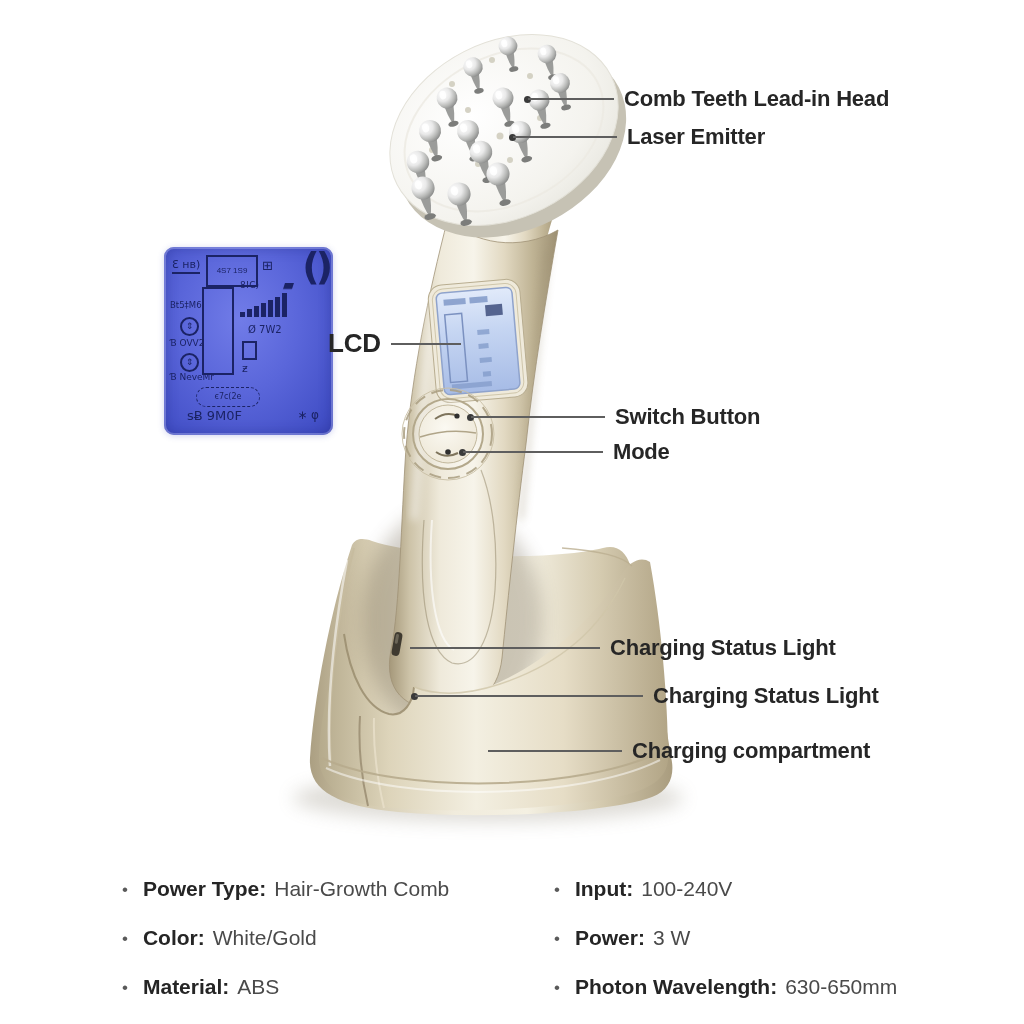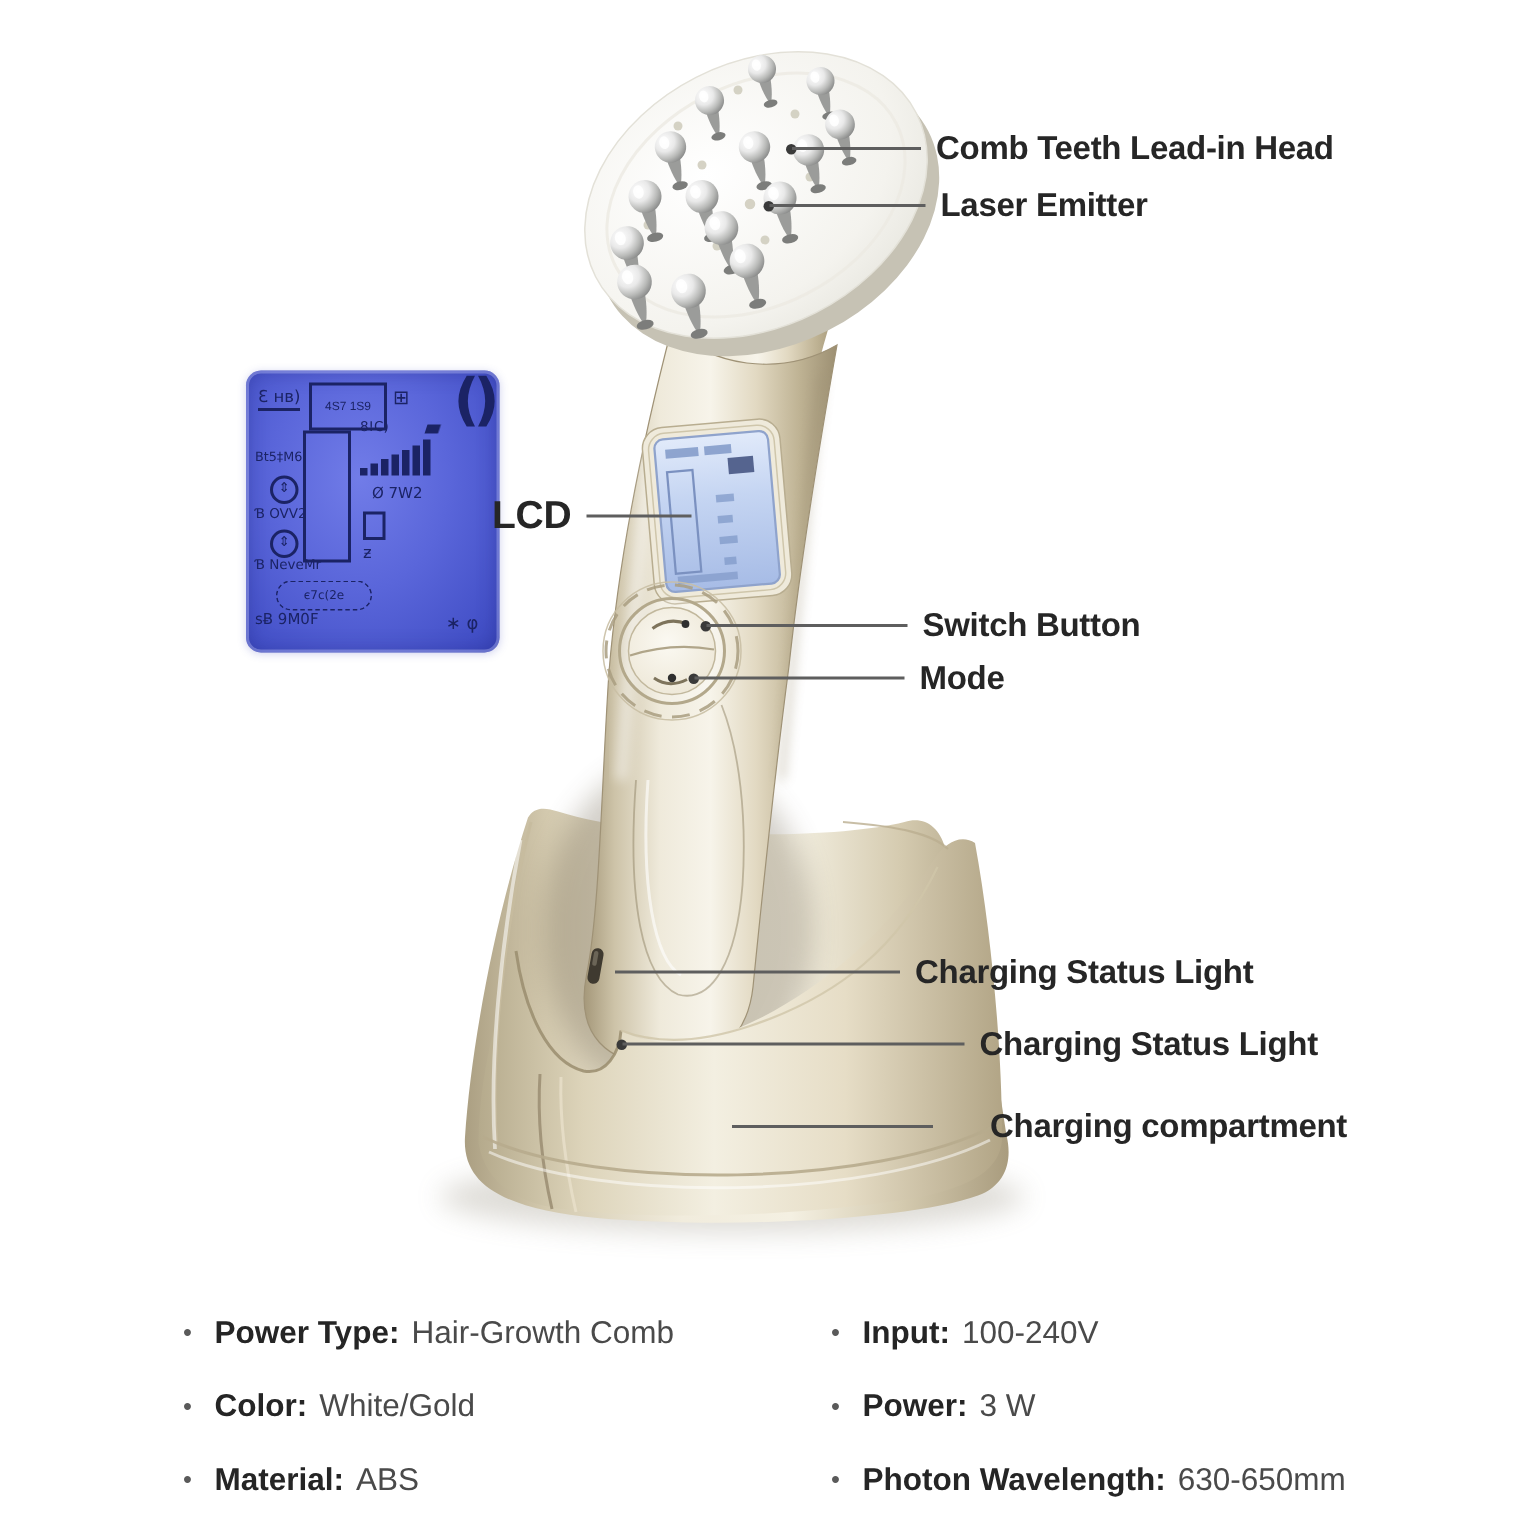--- a/index.html
+++ b/index.html
@@ -211,23 +211,23 @@
       <i style="height:17px"></i>
         <i style="height:20px"></i>
         <i style="height:24px"></i>
     </span>
 
     <span class="g" style="left:6px;top:54px;font-size:8.5px;">Bt5‡M6</span>
     <span class="g circ" style="left:16px;top:70px;">⇕</span>
     <span class="g" style="left:6px;top:92px;font-size:9px;">Ɓ OVV2</span>
     <span class="g circ" style="left:16px;top:106px;">⇕</span>
     <span class="g" style="left:6px;top:126px;font-size:9px;">Ɓ NeveMr</span>
-    <span class="bx g" style="left:20px;top:140px;width:62px;height:18px;border-style:dashed;border-width:1.5px;
+    <span class="bx g" style="left:32px;top:140px;width:62px;height:18px;border-style:dashed;border-width:1.5px;
           font-size:8px;display:flex;align-items:center;justify-content:center;border-radius:10px;">є7c(2e</span>
-    <span class="g" style="left:6px;top:162px;font-size:10px;">ѕɃ 9M0F</span>
+    <span class="g" style="left:23px;top:162px;font-size:13px;">ѕɃ 9M0F</span>
 
     <span class="g" style="left:84px;top:78px;font-size:10px;">Ø 7W2</span>
     <span class="bx" style="left:78px;top:94px;width:11px;height:15px;"></span>
     <span class="g" style="left:78px;top:116px;font-size:11px;">ƶ</span>
     <span class="g" style="right:14px;bottom:14px;font-size:12px;">∗ φ</span>
   </div>
 
   <div class="callout" style="left:512px;top:86px;">
     <span class="dot"></span>
     <span class="lead" style="width:86px;"></span>
@@ -261,21 +261,21 @@
     <span class="lead" style="width:190px;"></span>
     <span>Charging Status Light</span>
   </div>
 
   <div class="callout" style="left:399px;top:683px;">
     <span class="dot"></span>
     <span class="lead" style="width:228px;"></span>
     <span>Charging Status Light</span>
   </div>
 
-  <div class="callout" style="left:476px;top:738px;gap:28px;">
+  <div class="callout" style="left:476px;top:738px;">
     <span class="lead" style="width:134px;"></span>
     <span>Charging compartment</span>
   </div>
 
   <div class="spec-col" style="left:122px;top:877px;">
     <div class="spec-row">
       <span class="bullet">•</span>
       <b>Power Type:</b>
       <span class="val">Hair-Growth Comb</span>
     </div>

